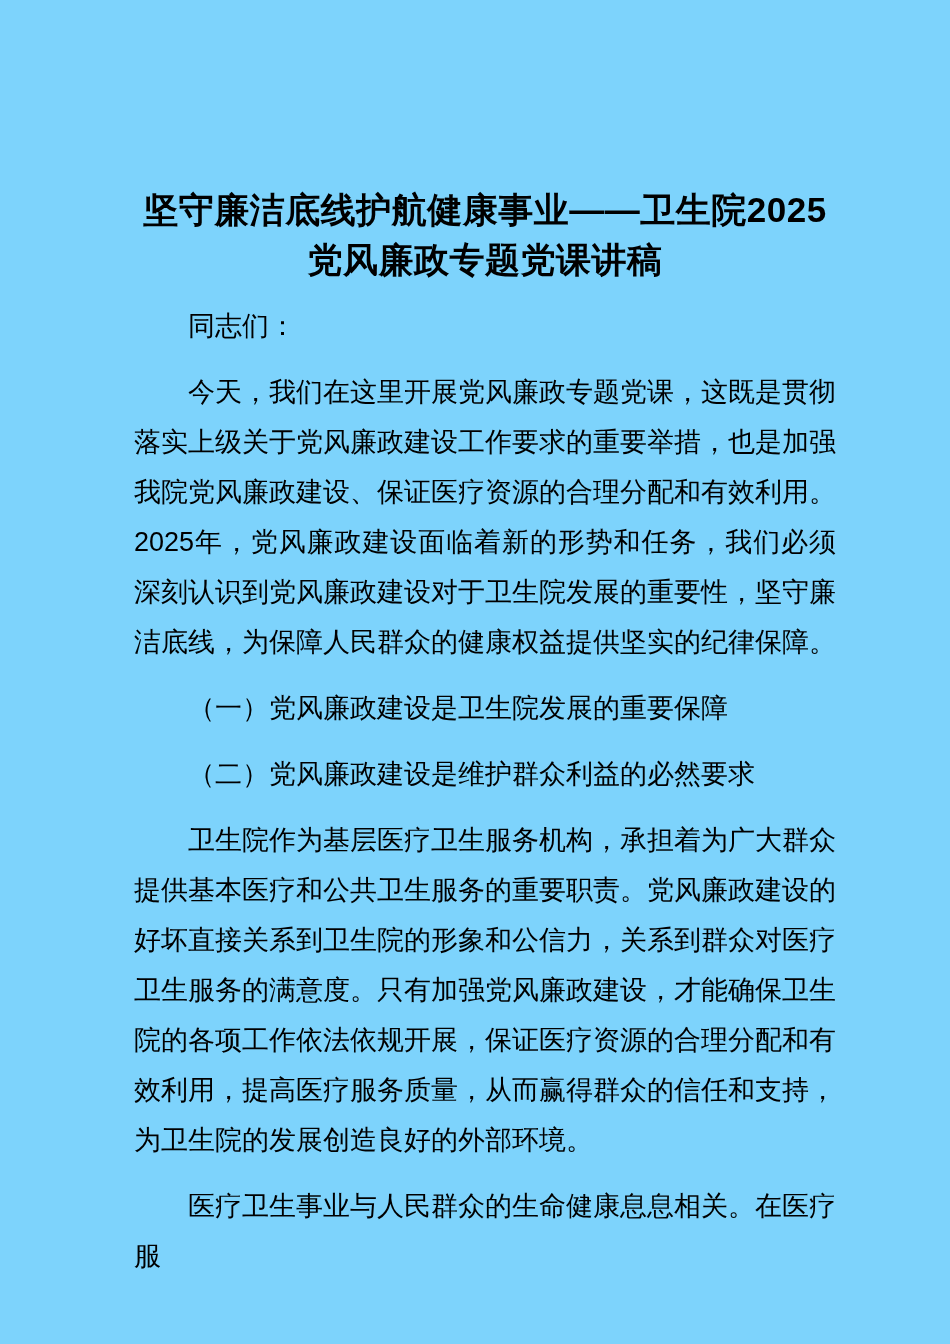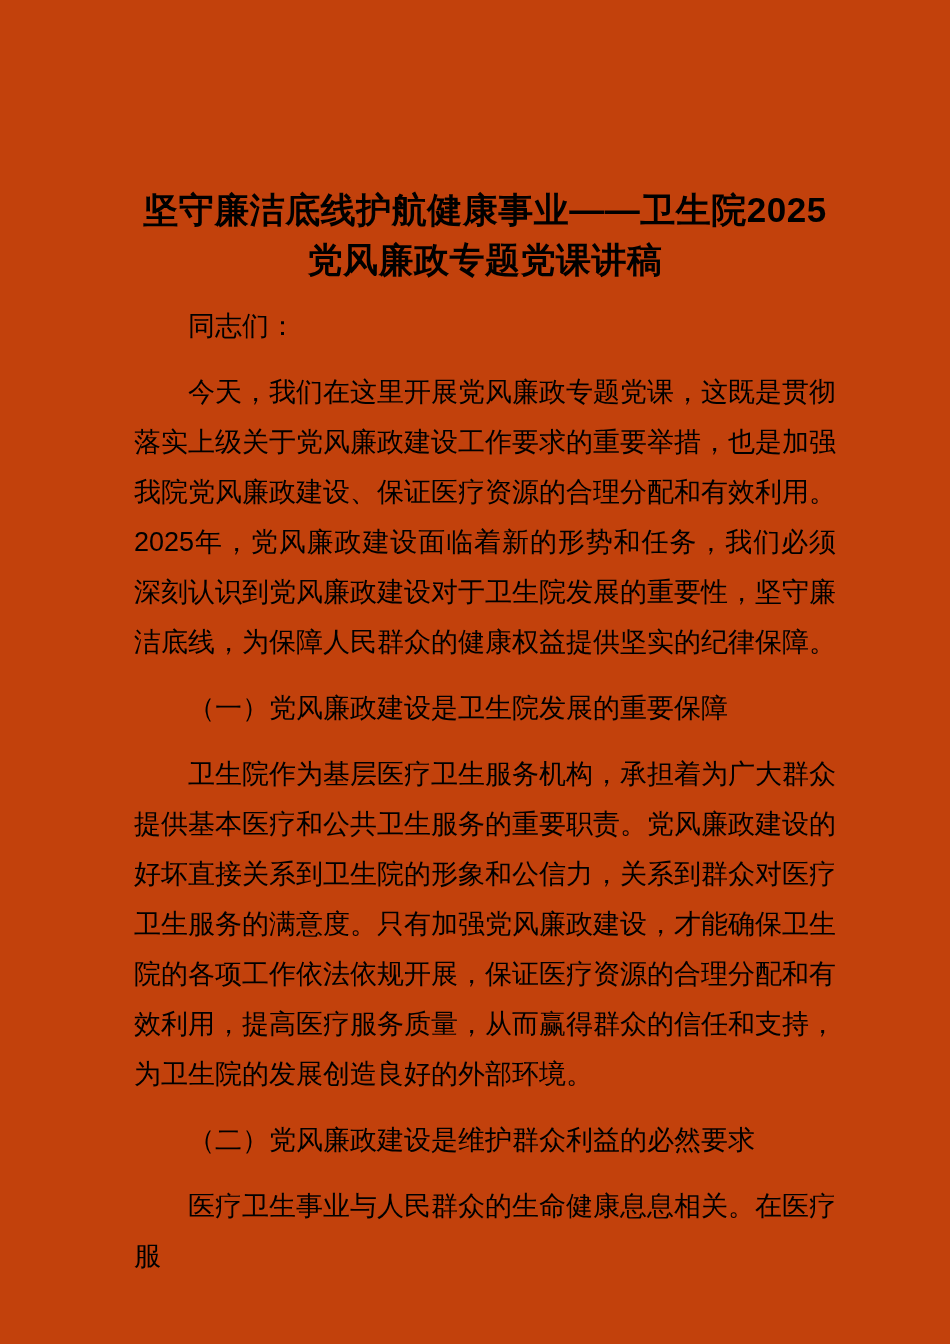--- a/index.html
+++ b/index.html
@@ -5,21 +5,21 @@
   html, body {
     margin: 0;
     padding: 0;
     background: #ffffff;
   }
   .page {
     position: relative;
     width: 950px;
     height: 1344px;
     box-sizing: border-box;
-    background: #c2410c;
+    background: #7dd3fc;
     color: #000000;
     padding: 185px 98px 0 118px;
     overflow: hidden;
     font-family: "Liberation Sans", sans-serif;
   }
   .doc-title {
     margin: 0;
     padding: 0;
     font-size: 35px;
     line-height: 50px;
@@ -60,20 +60,20 @@
   </h1>
 
   <div class="doc-body">
     <p class="para">同志们：</p>
 
     <p class="para">今天，我们在这里开展党风廉政专题党课，这既是贯彻落实上级关于党风廉政建设工作要求的重要举措，也是加强我院党风廉政建设、保证医疗资源的合理分配和有效利用。2025年，党风廉政建设面临着新的形势和任务，我们必须深刻认识到党风廉政建设对于卫生院发展的重要性，坚守廉洁底线，为保障人民群众的健康权益提供坚实的纪律保障。</p>
 
 
     <p class="para">（一）党风廉政建设是卫生院发展的重要保障</p>
 
+    <p class="para">（二）党风廉政建设是维护群众利益的必然要求</p>
+
     <p class="para">卫生院作为基层医疗卫生服务机构，承担着为广大群众提供基本医疗和公共卫生服务的重要职责。党风廉政建设的好坏直接关系到卫生院的形象和公信力，关系到群众对医疗卫生服务的满意度。只有加强党风廉政建设，才能确保卫生院的各项工作依法依规开展，保证医疗资源的合理分配和有效利用，提高医疗服务质量，从而赢得群众的信任和支持，为卫生院的发展创造良好的外部环境。</p>
-
-    <p class="para">（二）党风廉政建设是维护群众利益的必然要求</p>
 
     <p class="para continued">医疗卫生事业与人民群众的生命健康息息相关。在医疗服</p>
   </div>
 
 </div>
 
 </body></html>

